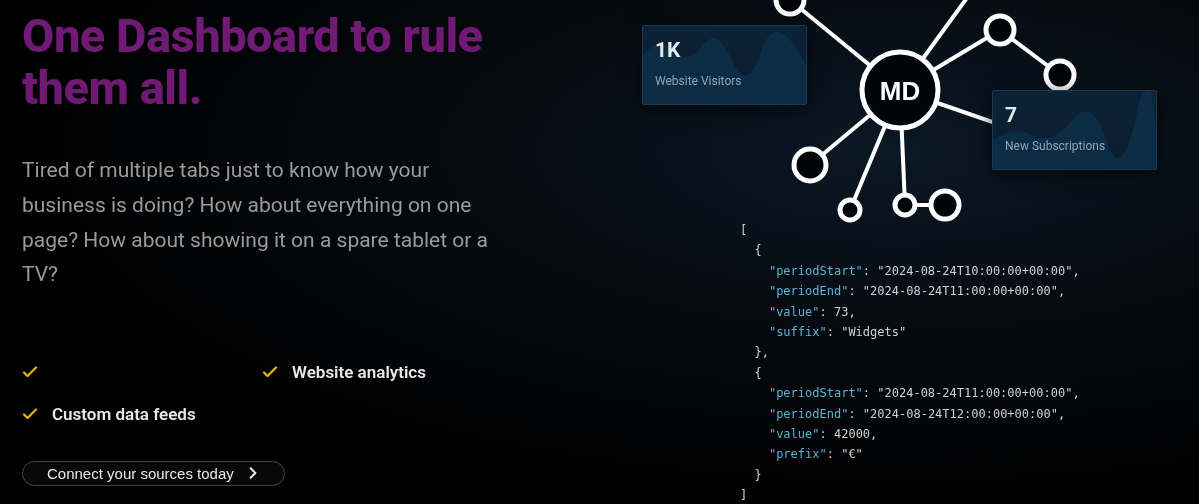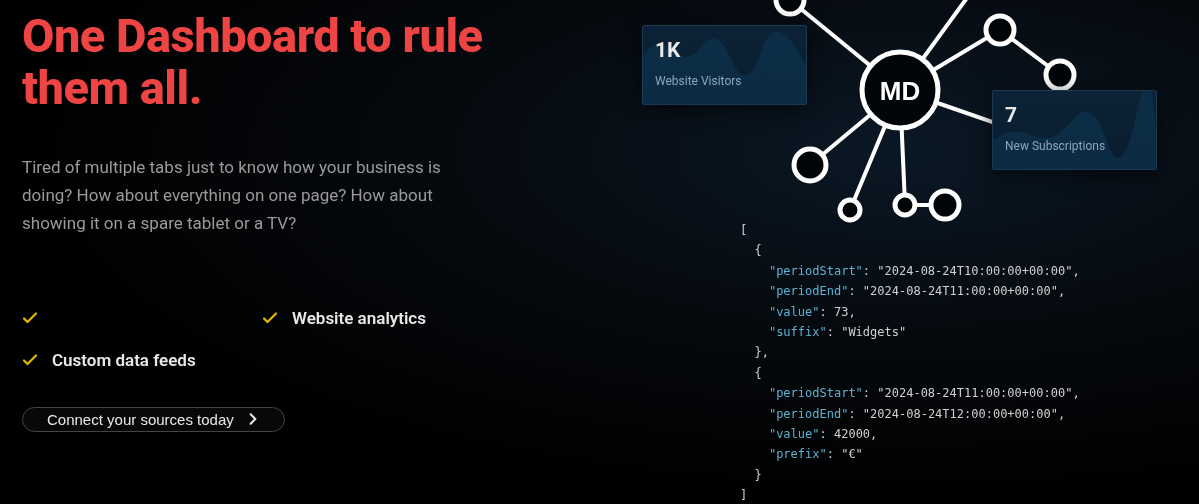--- a/index.html
+++ b/index.html
@@ -15,26 +15,26 @@
   .left {
     position: absolute;
     left: 22px;
     top: 10px;
     width: 540px;
   }
   .title {
     font-size: 47px;
     font-weight: 800;
     line-height: 1.1;
-    color: #ef4444;
+    color: #701a75;
     letter-spacing: -0.5px;
   }
   .desc {
     margin-top: 40px;
-    font-size: 17px;
+    font-size: 21px;
     line-height: 1.65;
     color: #9a9a9a;
     max-width: 470px;
   }
   .features {
     margin-top: 70px;
     display: grid;
     grid-template-columns: 240px 240px;
     row-gap: 22px;
   }

